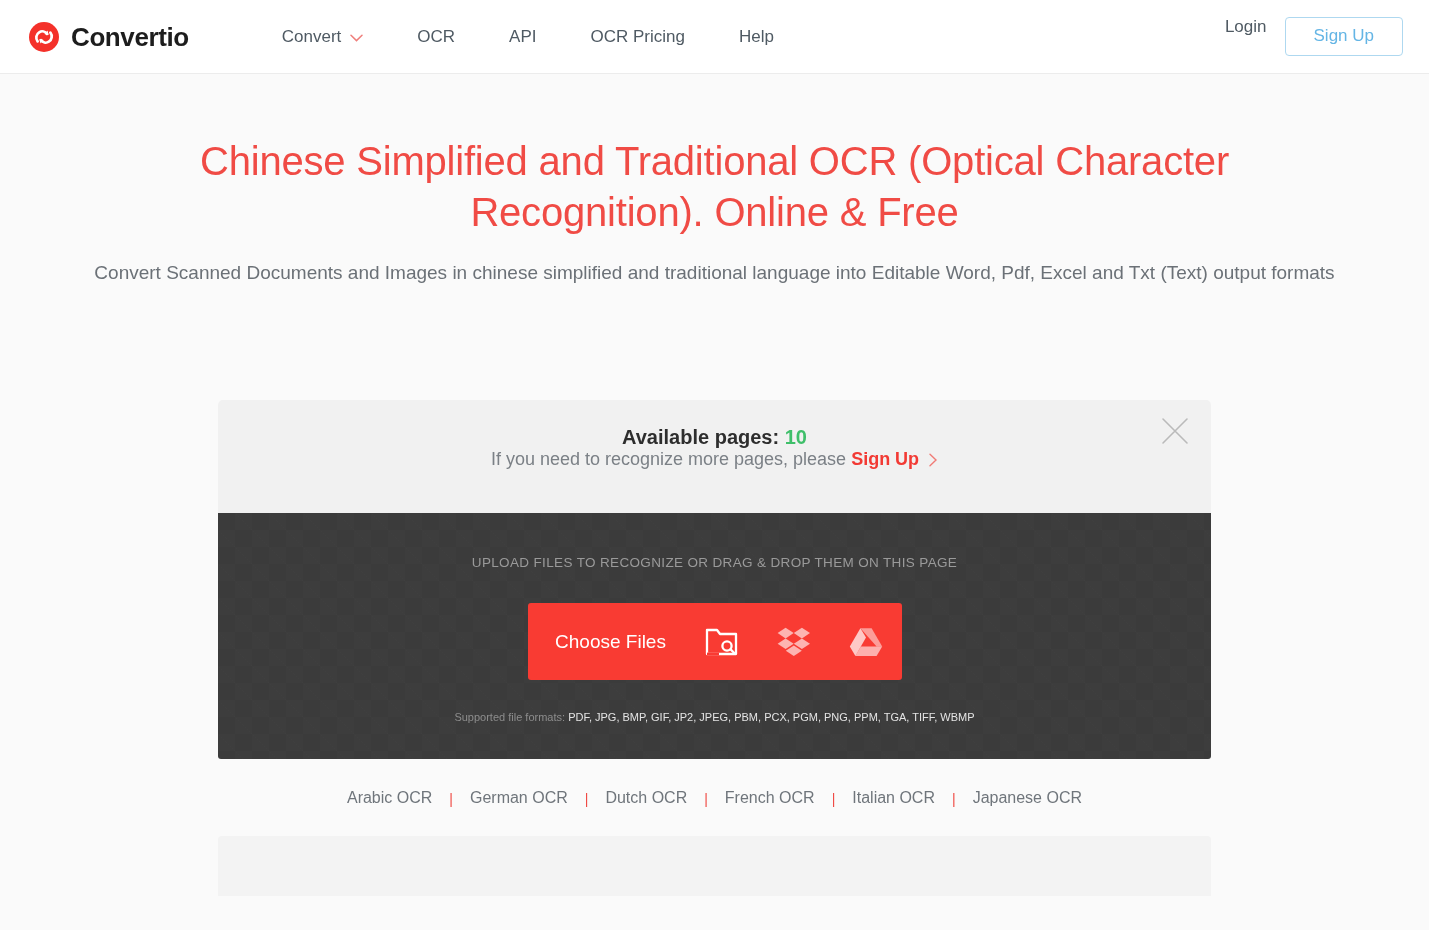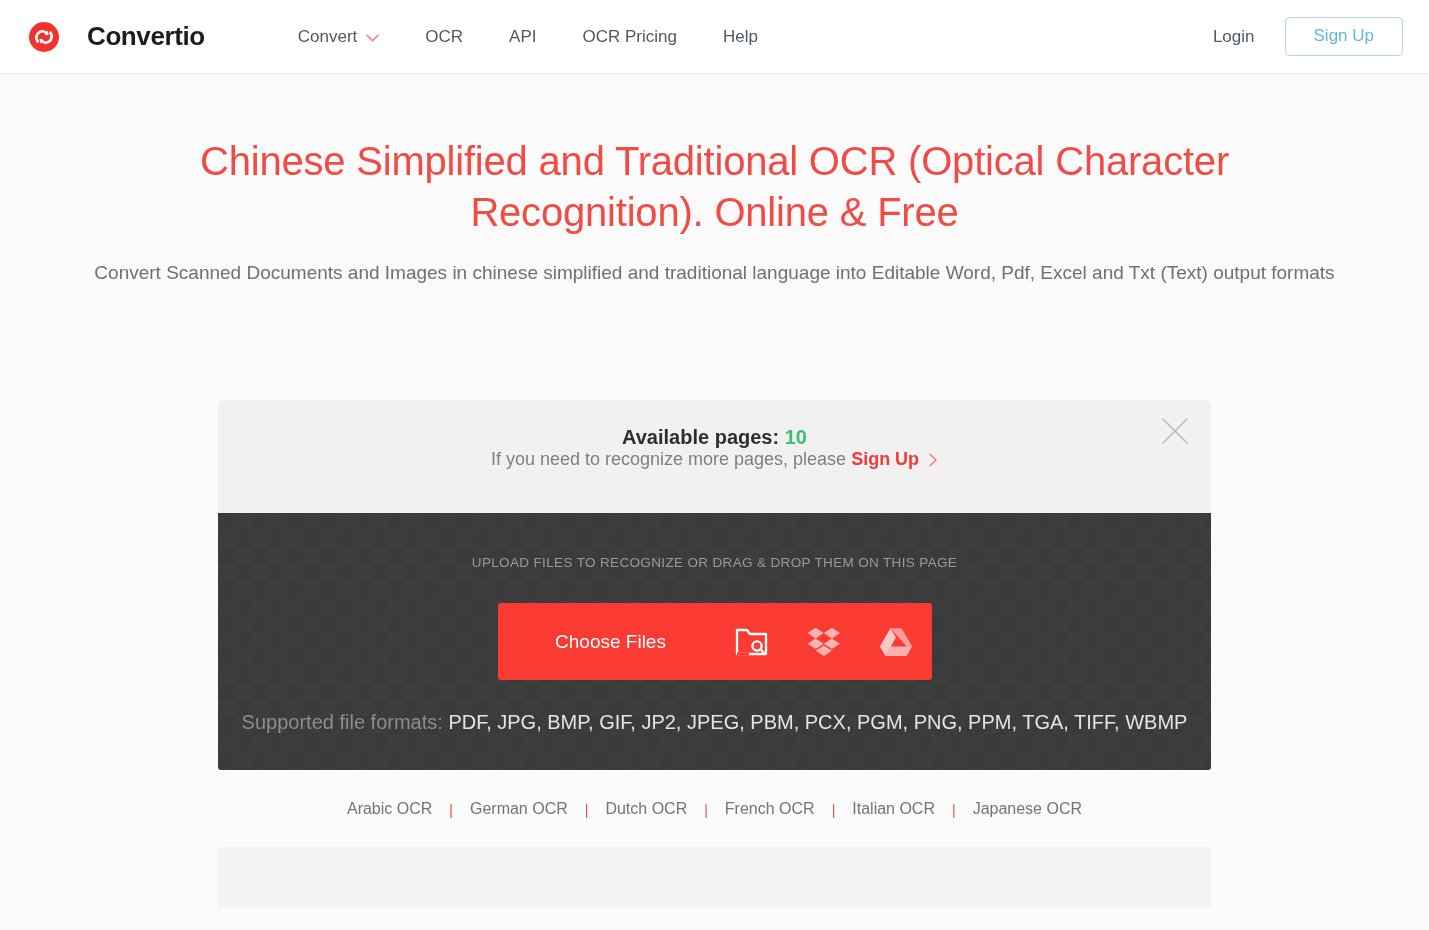--- a/index.html
+++ b/index.html
@@ -20,58 +20,57 @@
     height: 74px;
     background: #ffffff;
     border-bottom: 1px solid #ececec;
     display: flex;
     align-items: center;
     padding: 0 26px 0 28px;
     position: relative;
   }
   .brand {
     display: flex;
-    align-items: center;
-    gap: 27px;
+    align-items: flex-end;
+    gap: 11px;
     cursor: pointer;
   }
   .brand-mark { width: 32px; height: 32px; display: block; }
   .brand-name {
     font-size: 26px;
     font-weight: bold;
     color: #1d1d1d;
     letter-spacing: -0.4px;
   }
 
   .nav {
     display: flex;
     align-items: center;
     margin-left: 70px;
-    gap: 0;
+    gap: 8px;
   }
   .nav-item {
     font-size: 17px;
     color: #4f5a63;
     padding: 6px 23px;
     cursor: pointer;
     display: flex;
     align-items: center;
     gap: 9px;
     white-space: nowrap;
   }
   .chevron-down {
     width: 13px; height: 8px;
     display: inline-block;
   }
 
   .header-right {
     margin-left: auto;
     display: flex;
-    align-items: center;
-    gap: 30px;
+    gap: 18px;
   }
   .login-link {
     font-size: 17px;
     color: #4f5a63;
     cursor: pointer;
   }
   .signup-btn {
     font-size: 17px;
     color: #64b5e5;
     border: 1px solid #aed8f0;
@@ -161,21 +160,21 @@
     text-align: center;
   }
   .dz-hint {
     font-size: 13.5px;
     letter-spacing: .35px;
     color: #9a9a9a;
     text-transform: uppercase;
   }
   .choose-row {
     margin: 33px auto 0;
-    width: 434px;
+    width: 374px;
     height: 77px;
     background: #f93b33;
     border-radius: 3px;
     display: flex;
     align-items: center;
   }
   .choose-label {
     flex: 1;
     text-align: center;
     color: #fff;
@@ -187,21 +186,21 @@
     width: 72px;
     height: 77px;
     display: flex;
     align-items: center;
     justify-content: center;
     cursor: pointer;
   }
   .src-btn svg { display: block; }
   .formats {
     margin-top: 31px;
-    font-size: 20px;
+    font-size: 11px;
   }
   .formats-label { color: #8d8d8d; }
   .formats-list { color: #e4e4e4; }
 
   
   .lang-row {
     width: 993px;
     margin: 30px auto 0;
     display: flex;
     align-items: flex-end;

